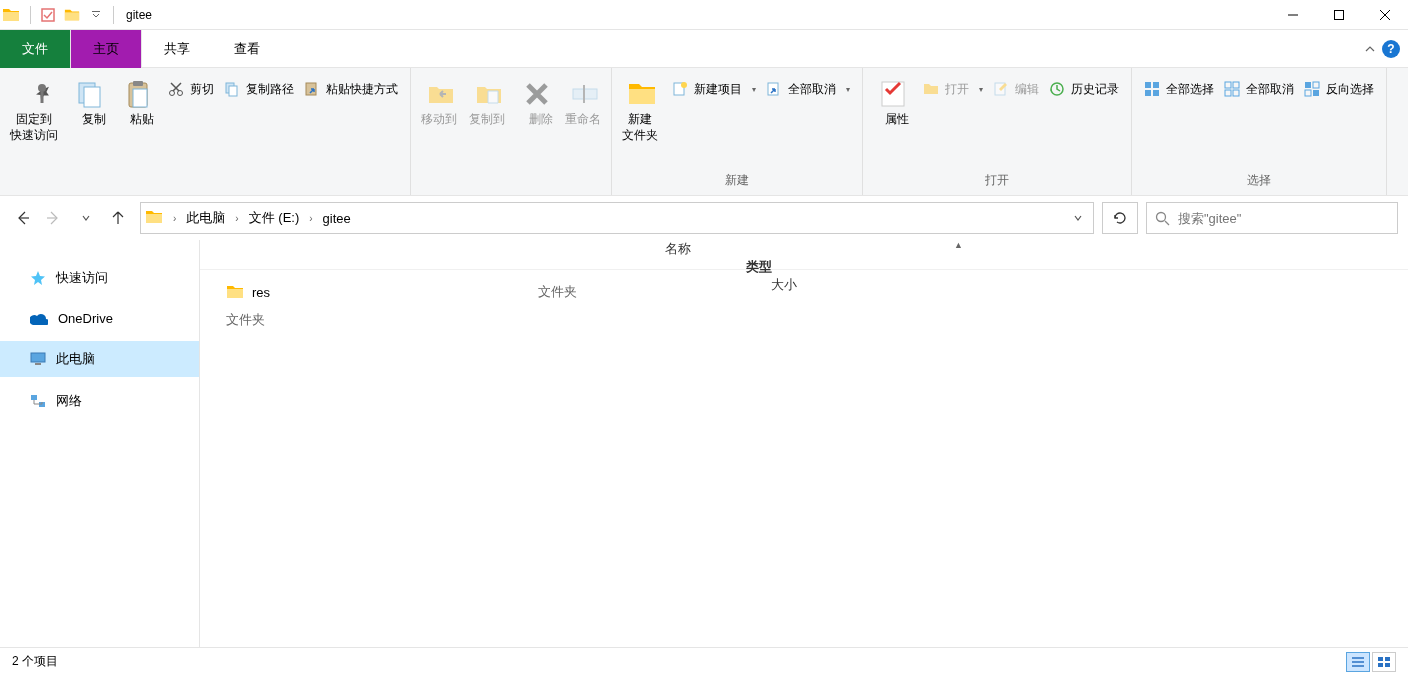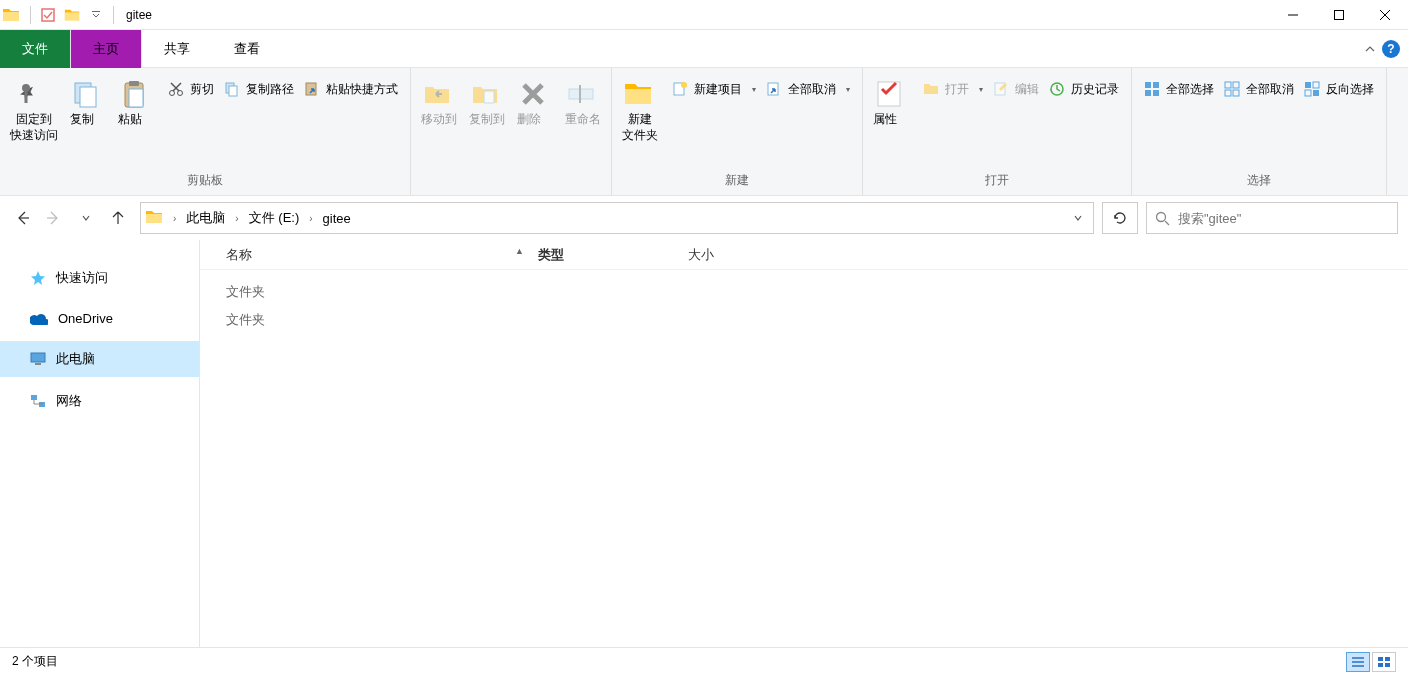--- a/index.html
+++ b/index.html
@@ -23,21 +23,21 @@
     .tabs-bar .tab.active { background: #a21caf; border-left: 1px solid #e5e5e5; border-right: 1px solid #e5e5e5; }
     .tabs-bar .right { margin-left: auto; display: flex; align-items: center; gap: 6px; padding-right: 8px; }
     .tabs-bar .chevron { color: #666; font-size: 12px; }
     .tabs-bar .help-icon { width: 18px; height: 18px; border-radius: 50%; background: #1976D2; color: #fff; display: flex; align-items: center; justify-content: center; font-weight: bold; font-size: 12px; }
 
     
     .ribbon { height: 128px; background: #f5f6f7; display: flex; border-bottom: 1px solid #e5e5e5; }
     .ribbon-group { display: flex; flex-direction: column; padding: 2px 4px 0; border-right: 1px solid #e0e0e0; }
     .ribbon-group .group-content { flex: 1; display: flex; align-items: flex-start; padding-top: 6px; }
     .ribbon-group .group-label { text-align: center; font-size: 12px; color: #666; padding: 4px 0 6px; }
-    .big-btn { display: flex; flex-direction: column; align-items: flex-start; justify-content: flex-start; padding: 2px 6px; gap: 2px; min-width: 48px; }
+    .big-btn { display: flex; flex-direction: column; align-items: flex-end; justify-content: flex-start; padding: 2px 6px; gap: 2px; min-width: 48px; }
     .big-btn .icn { width: 32px; height: 32px; display: flex; align-items: center; justify-content: center; }
     .big-btn .lbl { font-size: 12px; text-align: center; line-height: 1.3; }
     .small-btn-col { display: flex; flex-direction: row; gap: 2px; padding: 0 4px; }
     .small-btn { display: flex; align-items: center; gap: 6px; padding: 2px 4px; height: 26px; font-size: 12px; }
     .small-btn .icn { width: 16px; height: 16px; display: flex; align-items: center; justify-content: center; }
     .dim { color: #9a9a9a; }
     .dd { font-size: 8px; color: #666; margin-left: 4px; }
 
     
     .nav-bar { height: 44px; display: flex; align-items: center; gap: 8px; padding: 6px 10px 6px 8px; background: #fff; }
@@ -54,21 +54,21 @@
     .search-box { width: 252px; height: 32px; border: 1px solid #ccc; display: flex; align-items: center; padding: 0 8px; gap: 8px; color: #888; }
     .search-box input { border: none; outline: none; flex: 1; font-size: 13px; color: #888; background: transparent; }
 
     
     .main { display: flex; height: 407px; }
     .sidebar { width: 200px; border-right: 1px solid #e5e5e5; padding: 20px 0 0 0; }
     .sidebar-item { display: flex; align-items: center; gap: 10px; padding: 9px 0 9px 30px; font-size: 13px; }
     .sidebar-item.selected { background: #ccebff; }
     .sidebar-item.section { margin-top: 6px; }
     .content { flex: 1; position: relative; }
-    .col-headers { display: flex; height: 30px; align-items: center; font-size: 13px; color: #333; border-bottom: 1px solid #f0f0f0; padding-left: 18px; }
+    .col-headers { display: flex; height: 30px; align-items: center; font-size: 13px; color: #333; border-bottom: 1px solid #f0f0f0; padding-left: 18px; flex-direction: column; }
     .col-headers .col { padding: 0 8px; }
     .col-name { width: 312px; }
     .col-type { width: 150px; font-weight: bold; }
     .col-size { width: 100px; }
     .file-list { padding-top: 8px; }
     .file-row { display: flex; align-items: center; height: 28px; padding-left: 18px; }
     .file-row .cell { padding: 0 8px; font-size: 13px; }
     .file-row .name-cell { width: 312px; display: flex; align-items: center; gap: 8px; }
     .file-row .type-cell { width: 150px; color: #666; }
     .file-row .size-cell { width: 100px; text-align: right; }
@@ -209,21 +209,20 @@
           <div class="icn">
               <svg width="16" height="16" viewBox="0 0 16 16">
                 <rect x="2" y="2" width="10" height="12" fill="#d7c29a" stroke="#a58a5a"></rect>
                 <path d="M6 12l4-4m0 0h-3m3 0v3" stroke="#2a72c4" stroke-width="1.5" fill="none"></path>
               </svg>
             </div>
           <span>粘贴快捷方式</span>
         </div>
       </div>
     </div>
-    <div class="group-label">剪贴板</div>
   </div>
 
   <div class="ribbon-group">
     <div class="group-content">
       <div class="big-btn dim">
         <div class="icn">
             <svg width="30" height="30" viewBox="0 0 30 30" opacity="0.4">
               <path fill="#FFB900" d="M3 8h8l2 2h14v14H3z"></path>
               <path d="M20 15l-6 0m0 0l3-3m-3 3l3 3" stroke="#555" stroke-width="2" fill="none"></path>
             </svg>
@@ -488,20 +487,29 @@
     <div class="col-headers">
       <div class="col col-name" style="position:relative">
         <span>名称</span>
         <span style="position:absolute;right:6px;top:0;color:#666;font-size:9px">▲</span>
       </div>
       <div class="col col-type">类型</div>
       <div class="col col-size">大小</div>
     </div>
     <div class="file-list">
       <div class="file-row">
+        <div class="cell name-cell">
+          <span>
+              <svg width="18" height="18" viewBox="0 0 18 18">
+                <path fill="#FFB900" d="M1 3h6l2 2h8v10H1z"></path>
+                <path fill="#FFE082" d="M1 6h16v9H1z"></path>
+              </svg>
+            </span>
+          <span>res</span>
+        </div>
         <div class="cell type-cell">文件夹</div>
         <div class="cell size-cell"></div>
       </div>
       <div class="file-row">
         <div class="cell type-cell">文件夹</div>
         <div class="cell size-cell"></div>
       </div>
     </div>
   </div>
 </div>

